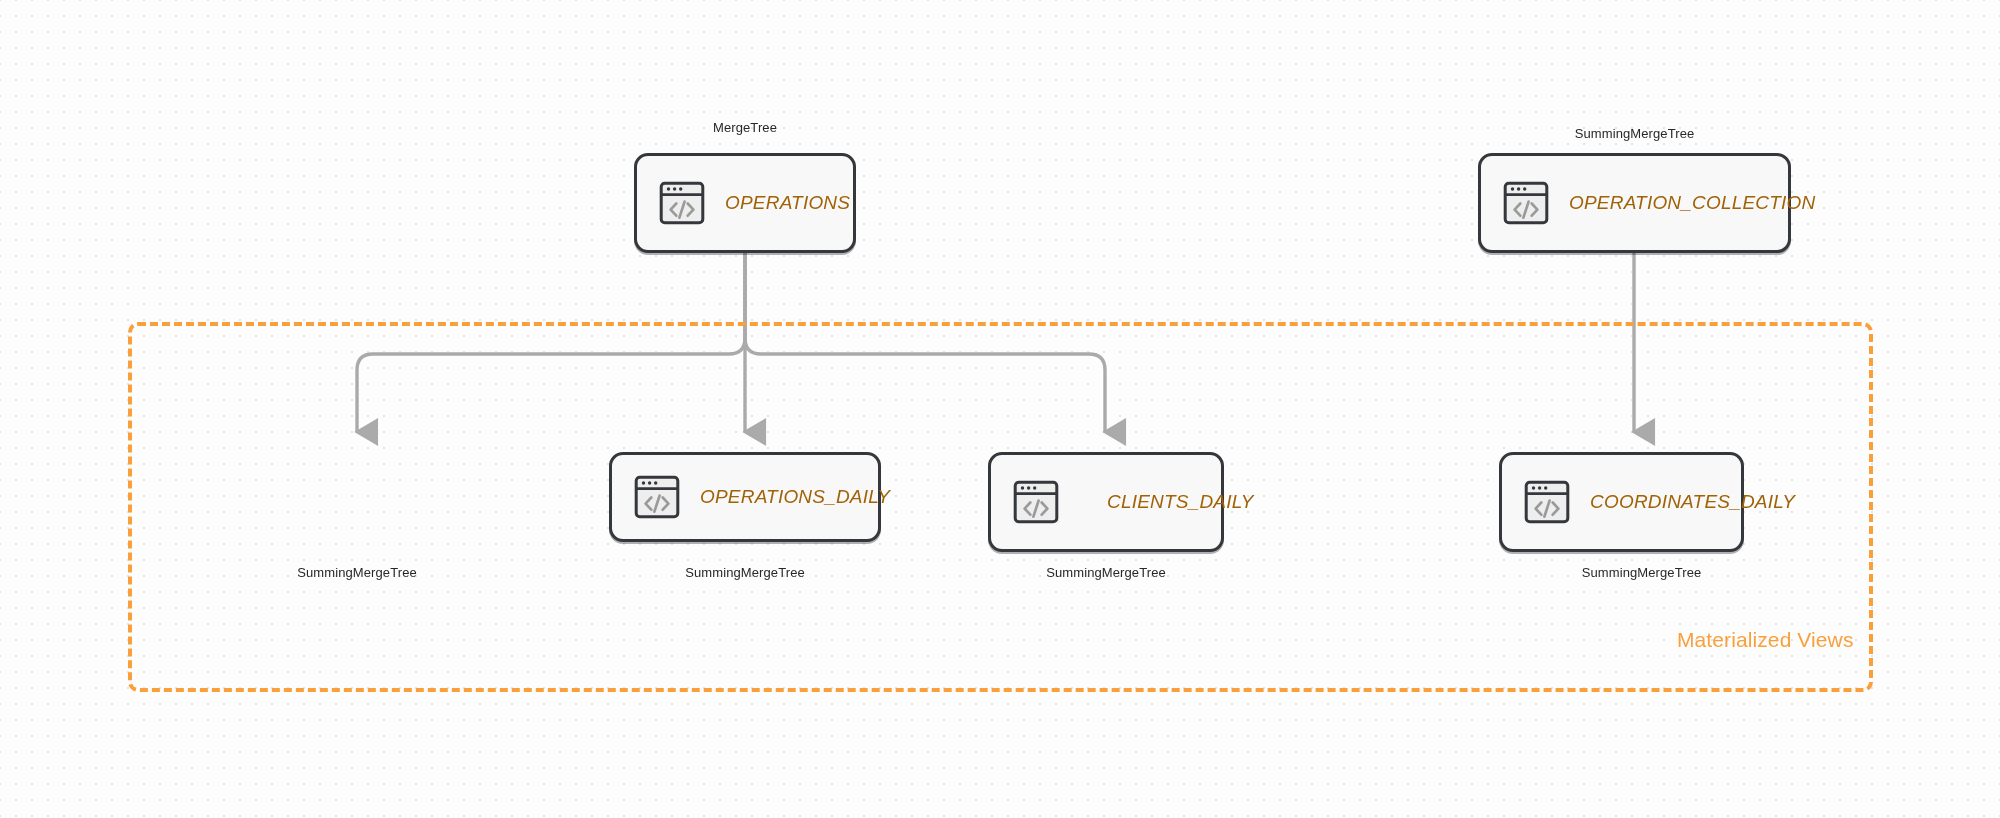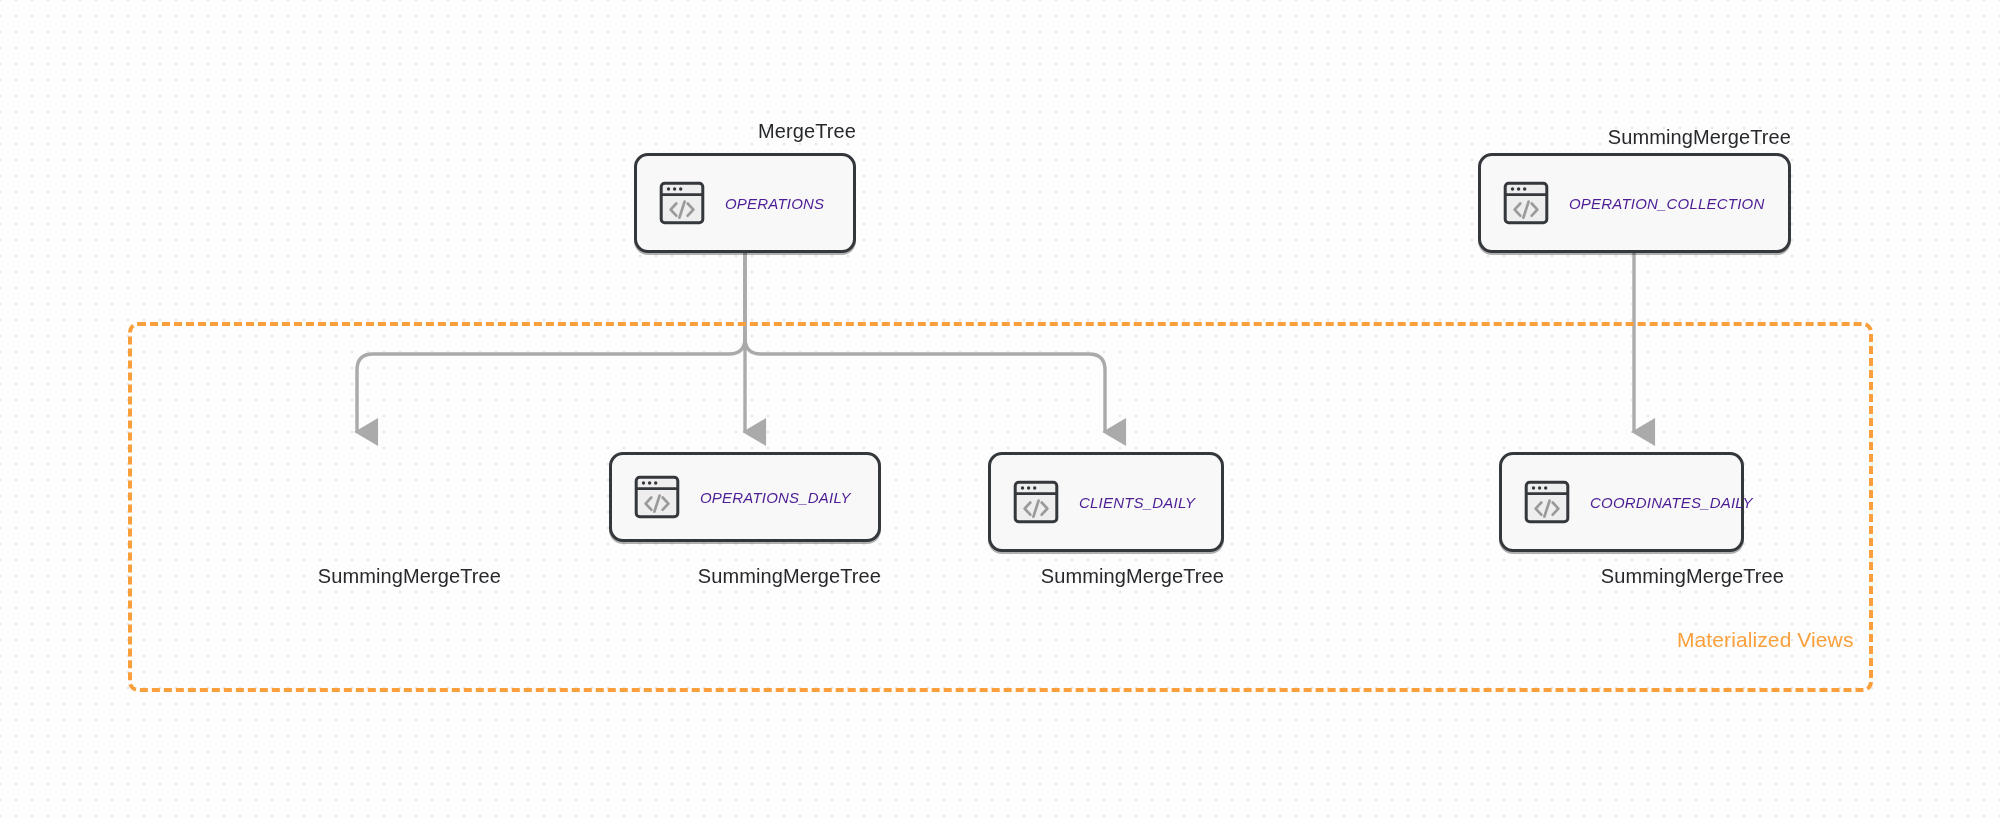--- a/index.html
+++ b/index.html
@@ -60,35 +60,35 @@
     align-items: center;
     box-shadow: 0 2px 0 0 rgba(0,0,0,0.30);
   }
   .node-icon {
     flex: 0 0 auto;
     margin-left: 22px;
     width: 46px;
     height: 44px;
   }
   .node-label {
-    font-size: 15px;
+    font-size: 19px;
     font-style: italic;
-    color: #4c1d95;
+    color: #a16207;
     white-space: nowrap;
     margin-left: 20px;
     letter-spacing: 0.2px;
   }
 
   
   .engine-caption {
     position: absolute;
-    font-size: 20px;
+    font-size: 13px;
     color: #26282b;
     white-space: nowrap;
-    text-align: right;
+    text-align: center;
     letter-spacing: 0.1px;
   }
 </style>
 </head>
 <body>
 
 <div id="canvas">
 
   <svg id="edge-layer" viewBox="0 0 2000 818" width="2000" height="818" xmlns="http://www.w3.org/2000/svg">
     <defs>
@@ -166,21 +166,21 @@
         <circle cx="15.6" cy="8" r="1.7" fill="#34373b"></circle>
         <circle cx="21.7" cy="8" r="1.7" fill="#34373b"></circle>
         <path d="M 17.3 22.5 L 11.6 28.6 L 17.3 34.7" fill="none" stroke="#9a9a9a" stroke-width="2.7" stroke-linecap="round" stroke-linejoin="round"></path>
         <path d="M 28.7 22.5 L 34.4 28.6 L 28.7 34.7" fill="none" stroke="#9a9a9a" stroke-width="2.7" stroke-linecap="round" stroke-linejoin="round"></path>
         <path d="M 25.6 20.6 L 20.4 36.6" fill="none" stroke="#9a9a9a" stroke-width="2.7" stroke-linecap="round"></path>
       </svg>
     </span>
     <span class="node-label">OPERATIONS_DAILY</span>
   </div>
 
-  <div class="node" style="left:988px; top:452px; width:236px; height:100px;">
+  <div class="node" style="left:988px; top:452px; width:236px; height:100px;gap:28px;">
     <span class="node-icon">
       <svg viewBox="0 0 46 44" width="46" height="44" xmlns="http://www.w3.org/2000/svg">
         <rect x="2.2" y="2.2" width="41.6" height="39.6" rx="3.6" fill="#eeeeee" stroke="#34373b" stroke-width="3"></rect>
         <path d="M 2.2 13.6 L 43.8 13.6" stroke="#34373b" stroke-width="2.6"></path>
         <circle cx="9.5" cy="8" r="1.7" fill="#34373b"></circle>
         <circle cx="15.6" cy="8" r="1.7" fill="#34373b"></circle>
         <circle cx="21.7" cy="8" r="1.7" fill="#34373b"></circle>
         <path d="M 17.3 22.5 L 11.6 28.6 L 17.3 34.7" fill="none" stroke="#9a9a9a" stroke-width="2.7" stroke-linecap="round" stroke-linejoin="round"></path>
         <path d="M 28.7 22.5 L 34.4 28.6 L 28.7 34.7" fill="none" stroke="#9a9a9a" stroke-width="2.7" stroke-linecap="round" stroke-linejoin="round"></path>
         <path d="M 25.6 20.6 L 20.4 36.6" fill="none" stroke="#9a9a9a" stroke-width="2.7" stroke-linecap="round"></path>

